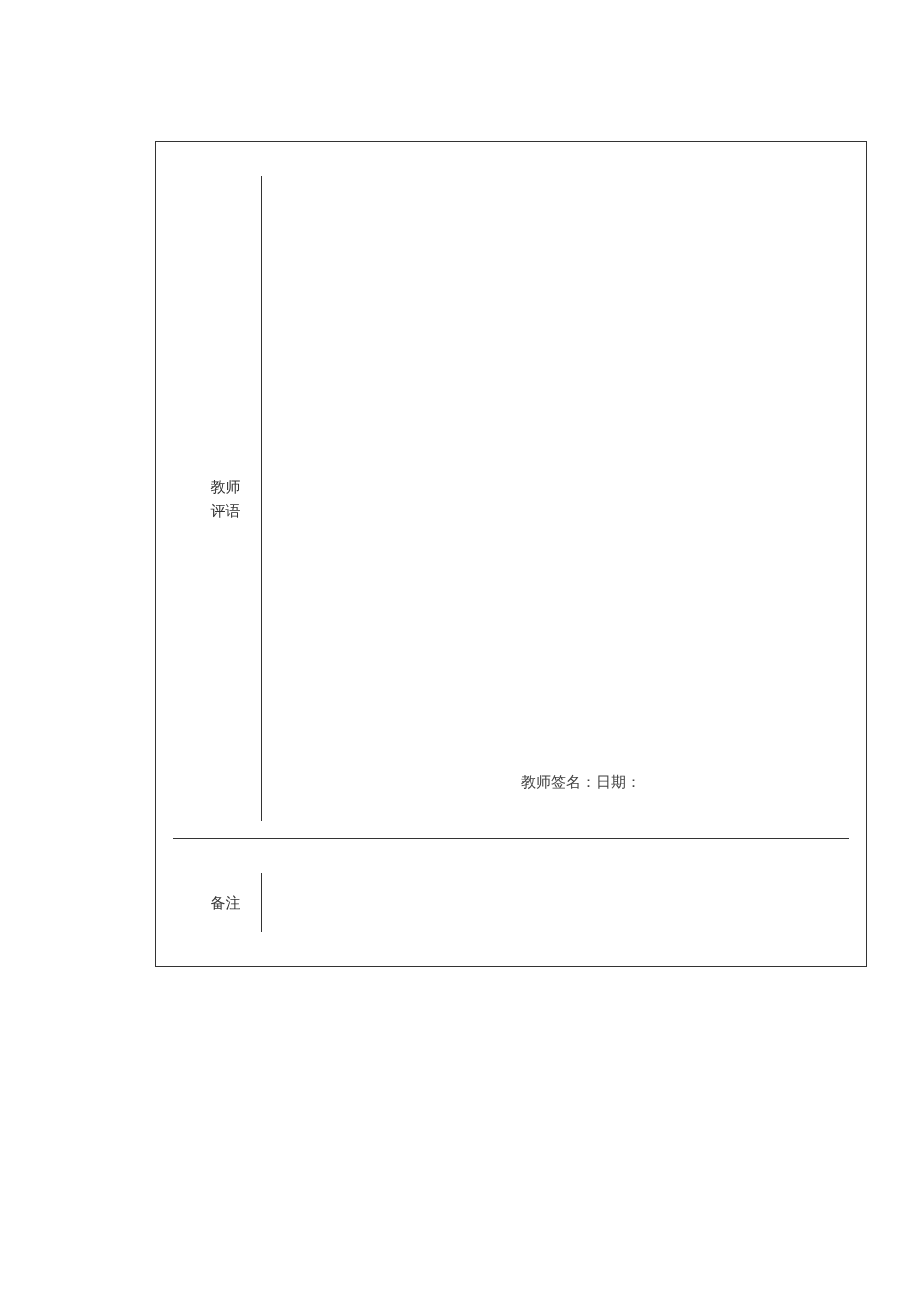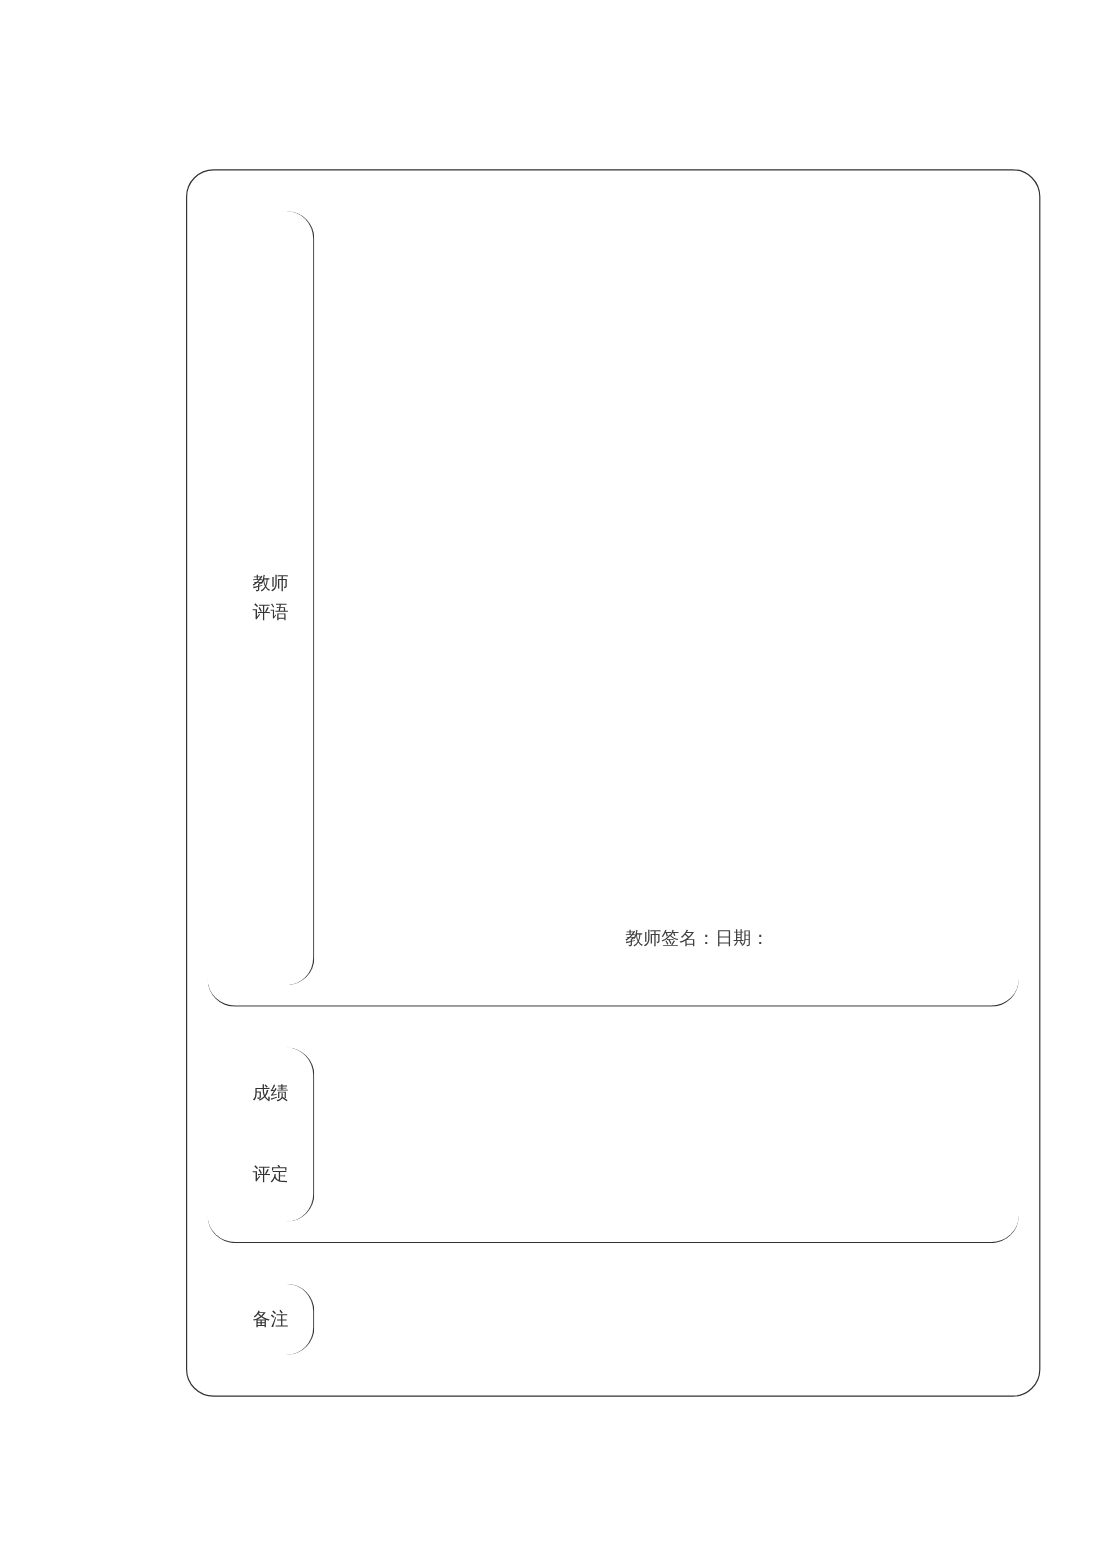--- a/index.html
+++ b/index.html
@@ -1,19 +1,18 @@
 <!DOCTYPE html>
 <html><head>
   <meta charset="utf-8">
   <style>
     * {
       margin: 17px;
       padding: 0;
       box-sizing: border-box;
-      border-radius: 23px;
     }
     body {
       background: #ffffff;
       font-family: "SimSun", "宋体", serif;
       width: 920px;
       height: 1301px;
       position: relative;
     }
     .table-container {
       position: absolute;
@@ -79,27 +78,20 @@
 
   <div class="row row-1">
     <div class="label-cell">
       <span>教师评语</span>
     </div>
     <div class="content-cell">
       <div class="signature-line">教师签名：日期：</div>
     </div>
   </div>
 
-  <div class="row row-2">
-    <div class="label-cell label-vertical">
-      <span>成绩</span>
-      <span>评定</span>
-    </div>
-    <div class="content-cell"></div>
-  </div>
 
   <div class="row row-3">
     <div class="label-cell">
       <span>备注</span>
     </div>
     <div class="content-cell"></div>
   </div>
 
 </div>
 

